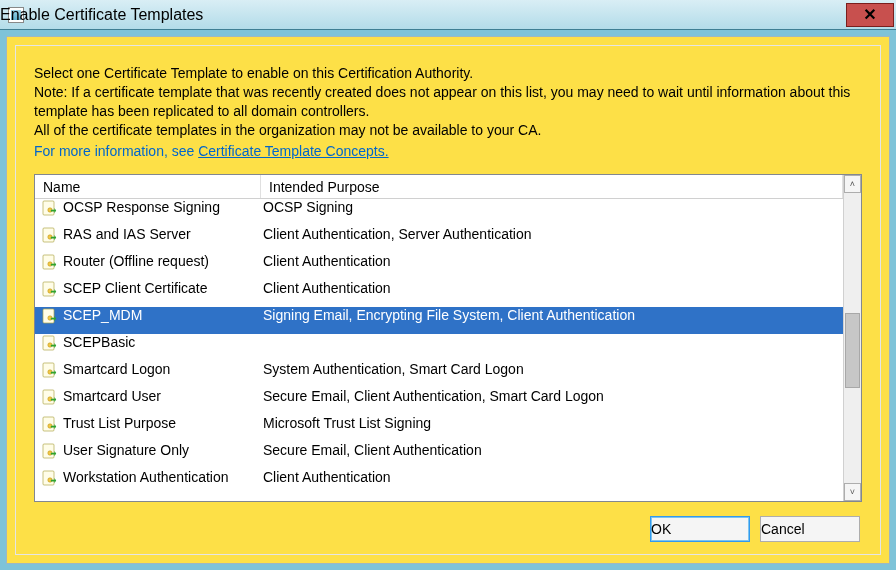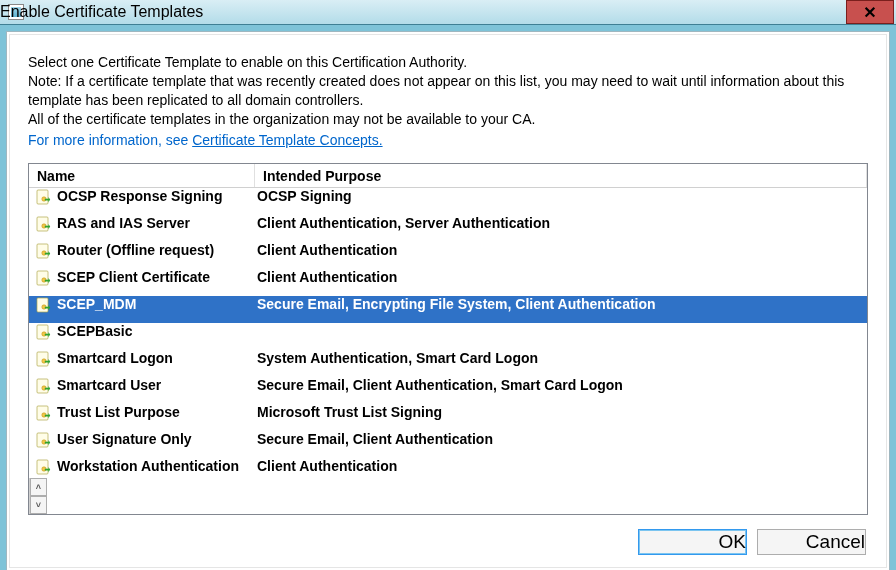--- a/index.html
+++ b/index.html
@@ -63,25 +63,25 @@
     align-items: center;
     justify-content: center;
     color: #000;
     font-weight: bold;
     font-size: 16px;
     cursor: pointer;
   }
   .client {
     flex: 1;
     margin: 6px;
-    background: #ffffff;
+    background: #fde047;
     border: 1px solid #9fb7c0;
     display: flex;
     flex-direction: column;
-    padding: 2px;
+    padding: 8px;
   }
   .inner {
     flex: 1;
     border: 1px solid #e5e5e5;
     padding: 18px 18px 12px 18px;
     display: flex;
     flex-direction: column;
   }
   .desc {
     font-size: 14px;
@@ -95,24 +95,23 @@
   .info-link-line a {
     color: #0066cc;
     text-decoration: underline;
     cursor: pointer;
   }
   .listwrap {
     margin-top: 14px;
     flex: 1;
     border: 1px solid #828790;
     display: flex;
-    flex-direction: column;
+    flex-direction: row;
     background: #fff;
     min-height: 0;
-    font-weight: bold;
   }
   .listmain {
     flex: 1;
     display: flex;
     flex-direction: column;
     min-width: 0;
   }
   .listhdr {
     display: flex;
     background: #fff;
@@ -200,29 +199,29 @@
     cursor: pointer;
   }
   .btnrow {
     margin-top: 14px;
     display: flex;
     justify-content: flex-end;
     gap: 10px;
     padding-right: 2px;
   }
   .winbtn {
-    width: 109px;
+    width: 100px;
     height: 26px;
     background: #f5f5f5;
     border: 1px solid #adadad;
-    font-size: 19px;
-    cursor: pointer;
-    display: flex;
-    align-items: center;
-    justify-content: flex-end;
+    font-size: 14px;
+    cursor: pointer;
+    display: flex;
+    align-items: center;
+    justify-content: flex-start;
   }
   .winbtn.default {
     border: 1px solid #3399ee;
     box-shadow: 0 0 0 1px #7cc5f0 inset;
   }
   svg.certicon .paper { fill:#fffde8; stroke:#b0a84a; stroke-width:0.7; }
   svg.certicon .seal { fill:#f3c84a; stroke:#b48a00; stroke-width:0.5; }
   svg.certicon .arrow { fill:#2fa32f; }
 </style>
 </head>
@@ -293,21 +292,21 @@
                 <div class="cname">SCEP Client Certificate</div>
                 <div class="cpurpose">Client Authentication</div>
               </div>
               <div class="row selected">
                 <div class="cicon"><svg class="certicon" viewBox="0 0 18 18" width="18" height="18">
                     <rect class="paper" x="2" y="2" width="11" height="14" rx="1"></rect>
                     <circle class="seal" cx="9" cy="11" r="2.2"></circle>
                     <path class="arrow" d="M12 13 L16 13 L16 11 L18 14 L16 17 L16 15 L12 15 Z" transform="translate(-1,-1) scale(0.9)"></path>
                   </svg></div>
                 <div class="cname">SCEP_MDM</div>
-                <div class="cpurpose">Secure Email, Encrypting File System, Client Authentication</div>
+                <div class="cpurpose">Signing Email, Encrypting File System, Client Authentication</div>
               </div>
               <div class="row">
                 <div class="cicon"><svg class="certicon" viewBox="0 0 18 18" width="18" height="18">
                     <rect class="paper" x="2" y="2" width="11" height="14" rx="1"></rect>
                     <circle class="seal" cx="9" cy="11" r="2.2"></circle>
                     <path class="arrow" d="M12 13 L16 13 L16 11 L18 14 L16 17 L16 15 L12 15 Z" transform="translate(-1,-1) scale(0.9)"></path>
                   </svg></div>
                 <div class="cname">SCEPBasic</div>
               </div>
               <div class="row">

